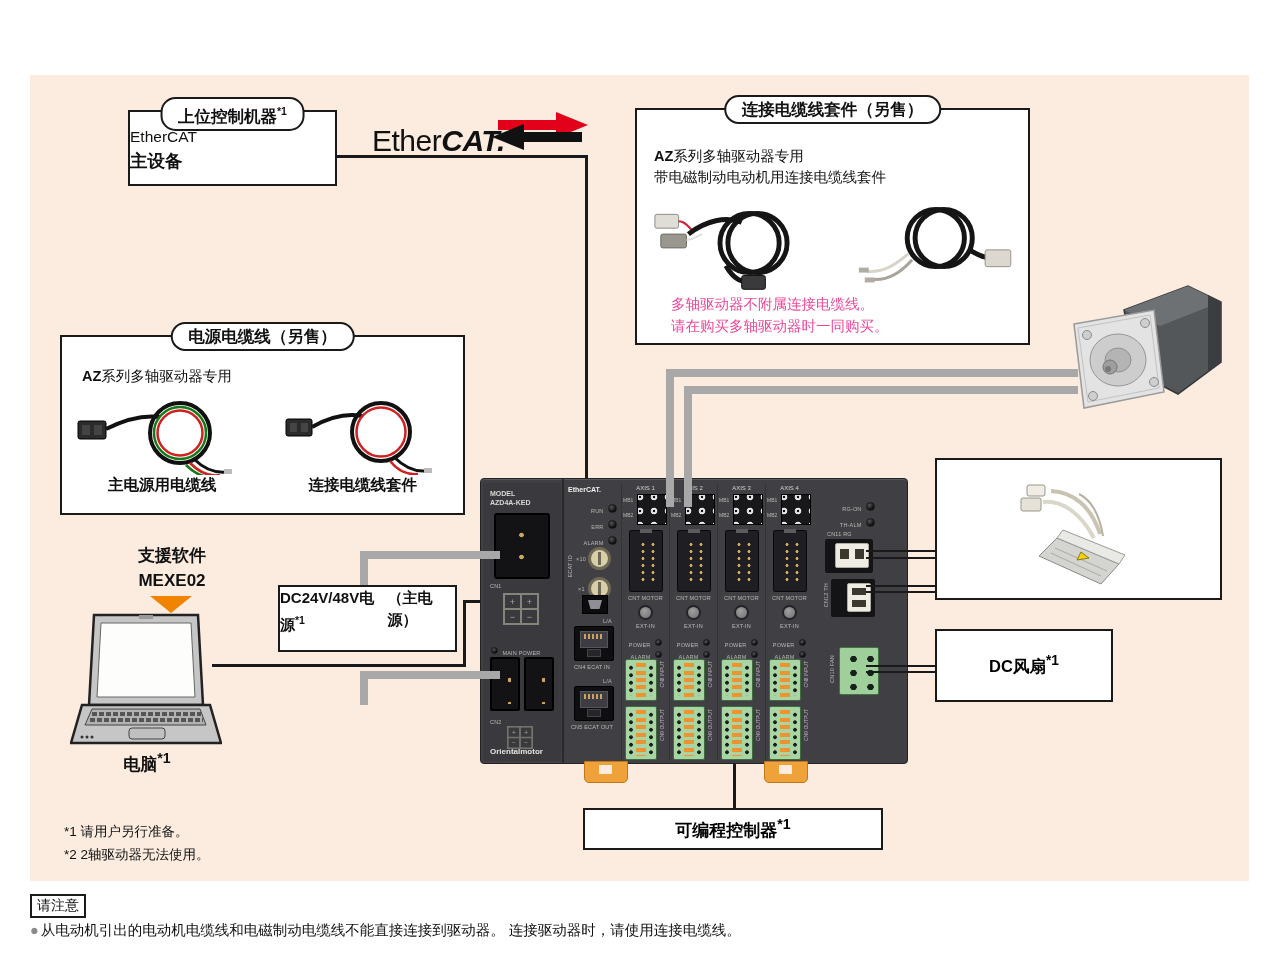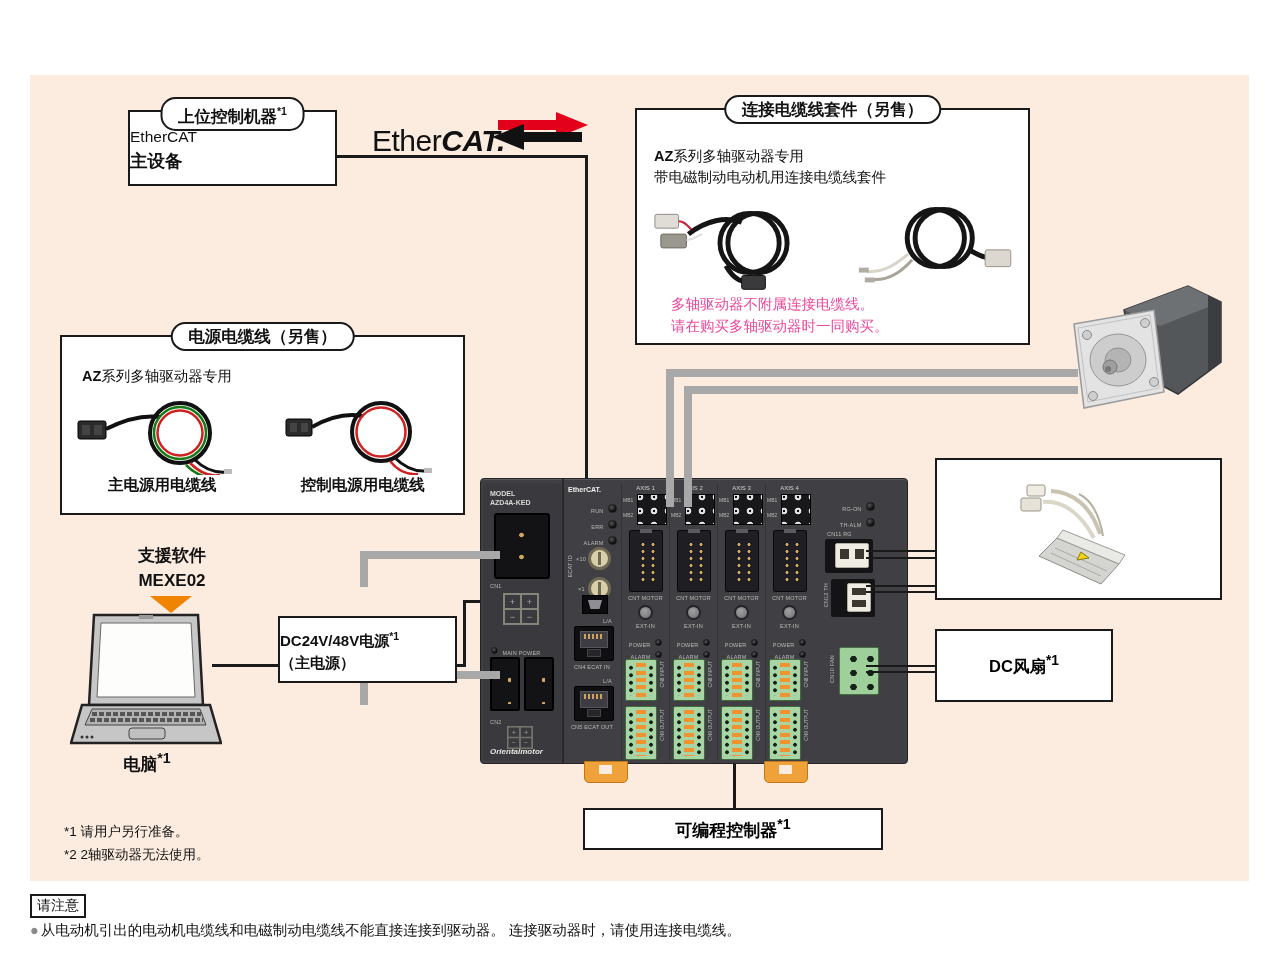--- a/index.html
+++ b/index.html
@@ -49,21 +49,21 @@
   
   .sw-label { position:absolute; left:88px; top:543px; width:168px; text-align:center;
               font-size:17px; font-weight:800; color:#111; line-height:25px; }
   .sw-tri { position:absolute; left:150px; top:596px; width:0; height:0;
             border-left:21px solid transparent; border-right:21px solid transparent;
             border-top:17px solid #f08300; }
   .pc-name { position:absolute; left:88px; top:750px; width:118px; text-align:center;
              font-size:17px; font-weight:800; color:#111; }
 
   .pwr-l { font-size:15px; font-weight:800; line-height:22px; }
-  .pwr-box { display:flex; flex-direction:column; justify-content:center;margin-top:31px; }
+  .pwr-box { display:flex; flex-direction:row; justify-content:center; }
 
   .plc-box { display:flex; align-items:center; justify-content:center; font-size:17px; font-weight:800; }
   .fan-box { display:flex; align-items:center; justify-content:center; font-size:16.5px; font-weight:800; }
 
   .footnotes { position:absolute; left:64px; top:820px; font-size:13.5px; color:#111; line-height:23px; }
 
   .notice-tag { position:absolute; left:30px; top:894px; border:2px solid #1a1a1a; padding:1px 5px;
                 font-size:14px; color:#111; }
   .notice-line { position:absolute; left:30px; top:921px; font-size:14.5px; color:#111; }
   .notice-line .blt { color:#8a8a8a; margin-right:2px; }
@@ -87,21 +87,21 @@
            border:2px solid #000; border-radius:3px; }
   .conn6 i { position:absolute; inset:6px 8px; background-image:radial-gradient(circle,#cda75f 2px,transparent 2.6px);
              background-size:27px 22px; background-position:4px 3px; }
   .marks { position:absolute; display:grid; grid-template-columns:17px 17px; grid-auto-rows:15px;
            border:1px solid #84847a; }
   .marks span { display:flex; align-items:center; justify-content:center; color:#a8a89c; font-size:9px;
                 border:1px solid #84847a; }
   .conn2x2 { position:absolute; width:30px; height:54px; background:#131315; border:2px solid #000; border-radius:2px; }
   .conn2x2 i { position:absolute; inset:5px 7px; background-image:radial-gradient(circle,#cda75f 2px,transparent 2.6px);
                background-size:16px 24px; background-position:3px 4px; }
-  .drv-brand { position:absolute; left:7px; bottom:5px; color:#e4e4e0; font-size:8px; font-weight:800; font-style:italic; }
+  .drv-brand { position:absolute; left:7px; bottom:5px; color:#e4e4e0; font-size:8px; font-weight:800; }
 
   
   .drv-ecat { position:absolute; left:84px; top:4px; width:54px; height:278px; }
   .ecat-name { position:absolute; left:3px; top:3px; color:#f0f0ee; font-size:7px; font-weight:bold; }
   .rotary { position:absolute; width:23px; height:23px; border-radius:50%; background:#d8cfa9; border:3px solid #6e6854; }
   .rotary::after { content:""; position:absolute; left:50%; top:2px; bottom:2px; width:3px; margin-left:-1.5px; background:#6e6854; }
   .usb { position:absolute; left:17px; top:112px; width:26px; height:19px; background:#0c0c0e; border:1px solid #000; }
   .usb::before { content:""; position:absolute; inset:4px 5px; background:#8e8e94; clip-path:polygon(0 0,100% 0,82% 100%,18% 100%); }
   .rj45 { position:absolute; left:9px; width:40px; height:35px; background:#0f0f12; border:1px solid #000; border-radius:2px; }
   .rj45 .m { position:absolute; left:5px; right:5px; top:4px; height:17px; background:#3c3c42; border:1px solid #55555c; }
@@ -468,21 +468,21 @@
         <path d="M34 40 C52 30 68 26 84 29" stroke="#111" stroke-width="4" fill="none"></path>
         <circle cx="103" cy="45" r="29" fill="none" stroke="#111" stroke-width="4"></circle>
         <circle cx="103" cy="45" r="24.5" fill="none" stroke="#cc2222" stroke-width="2.5"></circle>
         <path d="M116 70 C126 80 136 85 148 84" stroke="#111" stroke-width="3" fill="none"></path>
         <path d="M112 74 C120 84 130 88 140 87" stroke="#cc2222" stroke-width="2.5" fill="none"></path>
         <rect x="146" y="81" width="8" height="5" fill="#bbb"></rect>
       </svg>
     </div>
     <div class="pc-labels">
       <span>主电源用电缆线</span>
-      <span>控制电源用电缆线</span>
+      <span>连接电缆线套件</span>
     </div>
   </div>
 
   <div class="sw-label">
     <span>支援软件</span><br>
     <span>MEXE02</span>
   </div>
   <div class="sw-tri"></div>
   <svg class="art" style="left:70px;top:613px" width="152" height="136" viewBox="0 0 152 136">
     <polygon points="24,2 128,2 133,92 19,92" fill="#c6c6c6" stroke="#222" stroke-width="2.5"></polygon>

